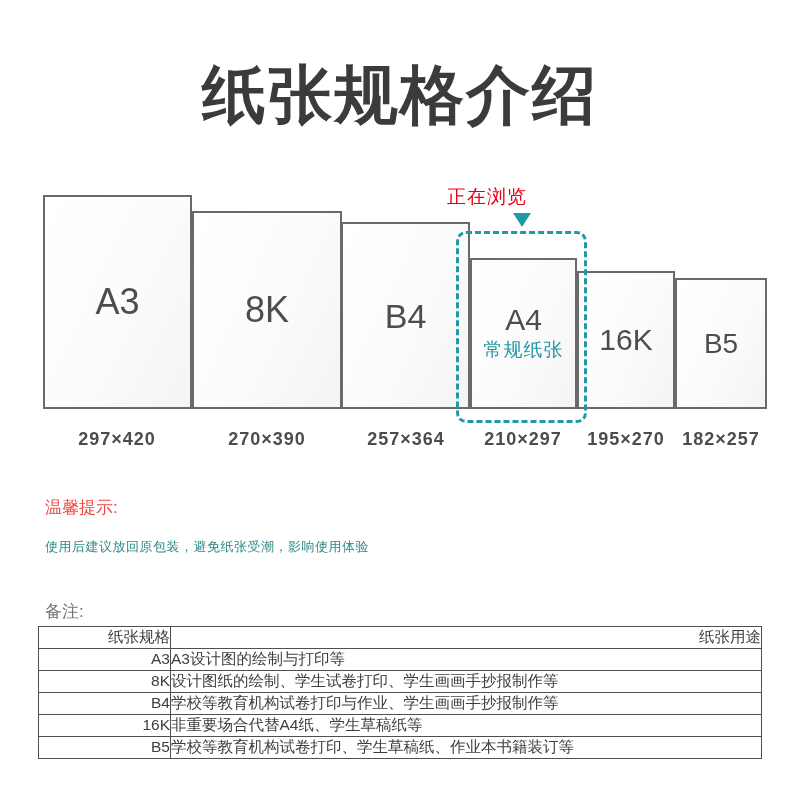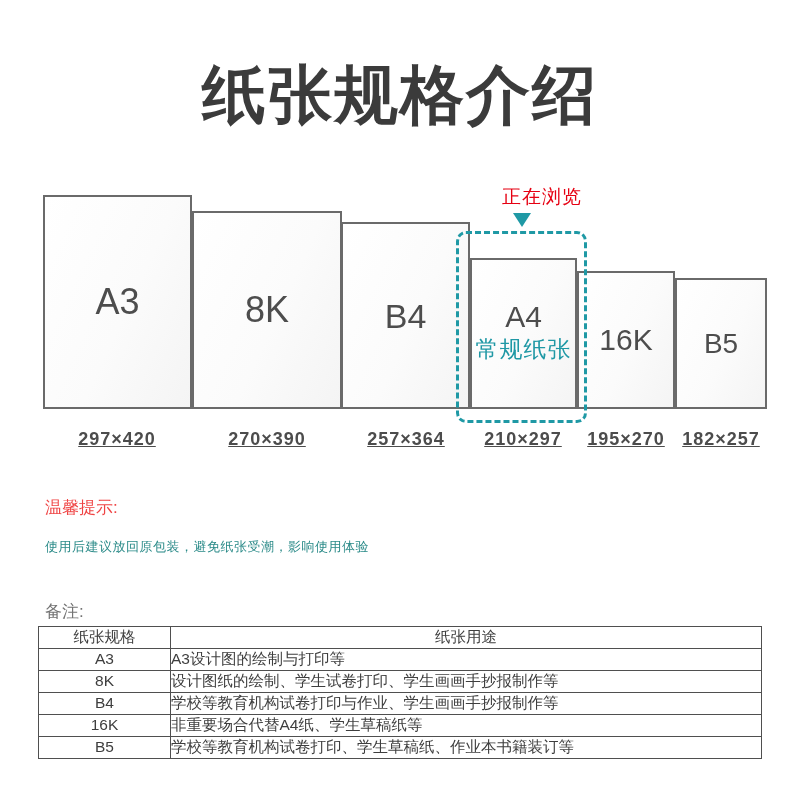--- a/index.html
+++ b/index.html
@@ -12,33 +12,33 @@
   }
 
   
   .paper{
     position:absolute;box-sizing:border-box;
     border:2px solid #6a6a6a;
     background:linear-gradient(115deg,#ffffff 0%,#fbfbfb 55%,#f4f4f4 100%);
     display:flex;flex-direction:column;align-items:center;justify-content:center;
   }
   .paper-label{color:#4d4d4d;font-weight:400;line-height:1;}
-  .paper-subtitle{margin-top:2px;font-size:23px;color:#1f98a5;letter-spacing:1px;}
+  .paper-subtitle{margin-top:2px;font-size:19px;color:#1f98a5;letter-spacing:1px;}
 
   .dim{
     position:absolute;top:429px;width:140px;text-align:center;
-    font-size:18px;font-weight:700;color:#4c4c4c;letter-spacing:1px;text-decoration:underline;
+    font-size:18px;font-weight:700;color:#4c4c4c;letter-spacing:1px;
   }
 
   .highlight-frame{
     position:absolute;left:456px;top:231px;width:131px;height:192px;box-sizing:border-box;
     border:3px dashed #1f99a5;border-radius:10px;background:transparent;
   }
   .browsing-label{
-    position:absolute;left:462px;top:184px;width:160px;text-align:center;
+    position:absolute;left:447px;top:184px;width:160px;
     font-size:19px;font-weight:500;color:#e60012;letter-spacing:1px;
   }
   .down-arrow{
     position:absolute;left:513px;top:213px;width:0;height:0;
     border-left:9px solid transparent;border-right:9px solid transparent;
     border-top:14px solid #1f99a5;
   }
 
   .tips-heading{position:absolute;left:45px;top:496px;font-size:17px;font-weight:400;color:#ef4444;}
   .tips-body{position:absolute;left:45px;top:538px;font-size:13px;color:#2a8a88;letter-spacing:0.5px;}
@@ -48,21 +48,21 @@
   table.spec-table{
     position:absolute;left:38px;top:626px;width:724px;
     border-collapse:collapse;table-layout:fixed;
   }
   .spec-table th,.spec-table td{
     border:1.5px solid #4f4f4f;
     font-size:15.5px;color:#3e3e3e;font-weight:400;
     height:21px;padding:0;line-height:1.2;
   }
   .spec-table col.c1{width:132px;}
-  .spec-table .spec-cell,.spec-table th{text-align:center;}
+  .spec-table .spec-cell,.spec-table th{text-align:right;}
   .spec-table .usage-cell{text-align:left;}
 </style>
 </head>
 <body>
 
 <div class="stage">
 
   <h1 class="page-title">纸张规格介绍</h1>
 
   <div class="paper" style="left:43px;top:195px;width:149px;height:214px;">

